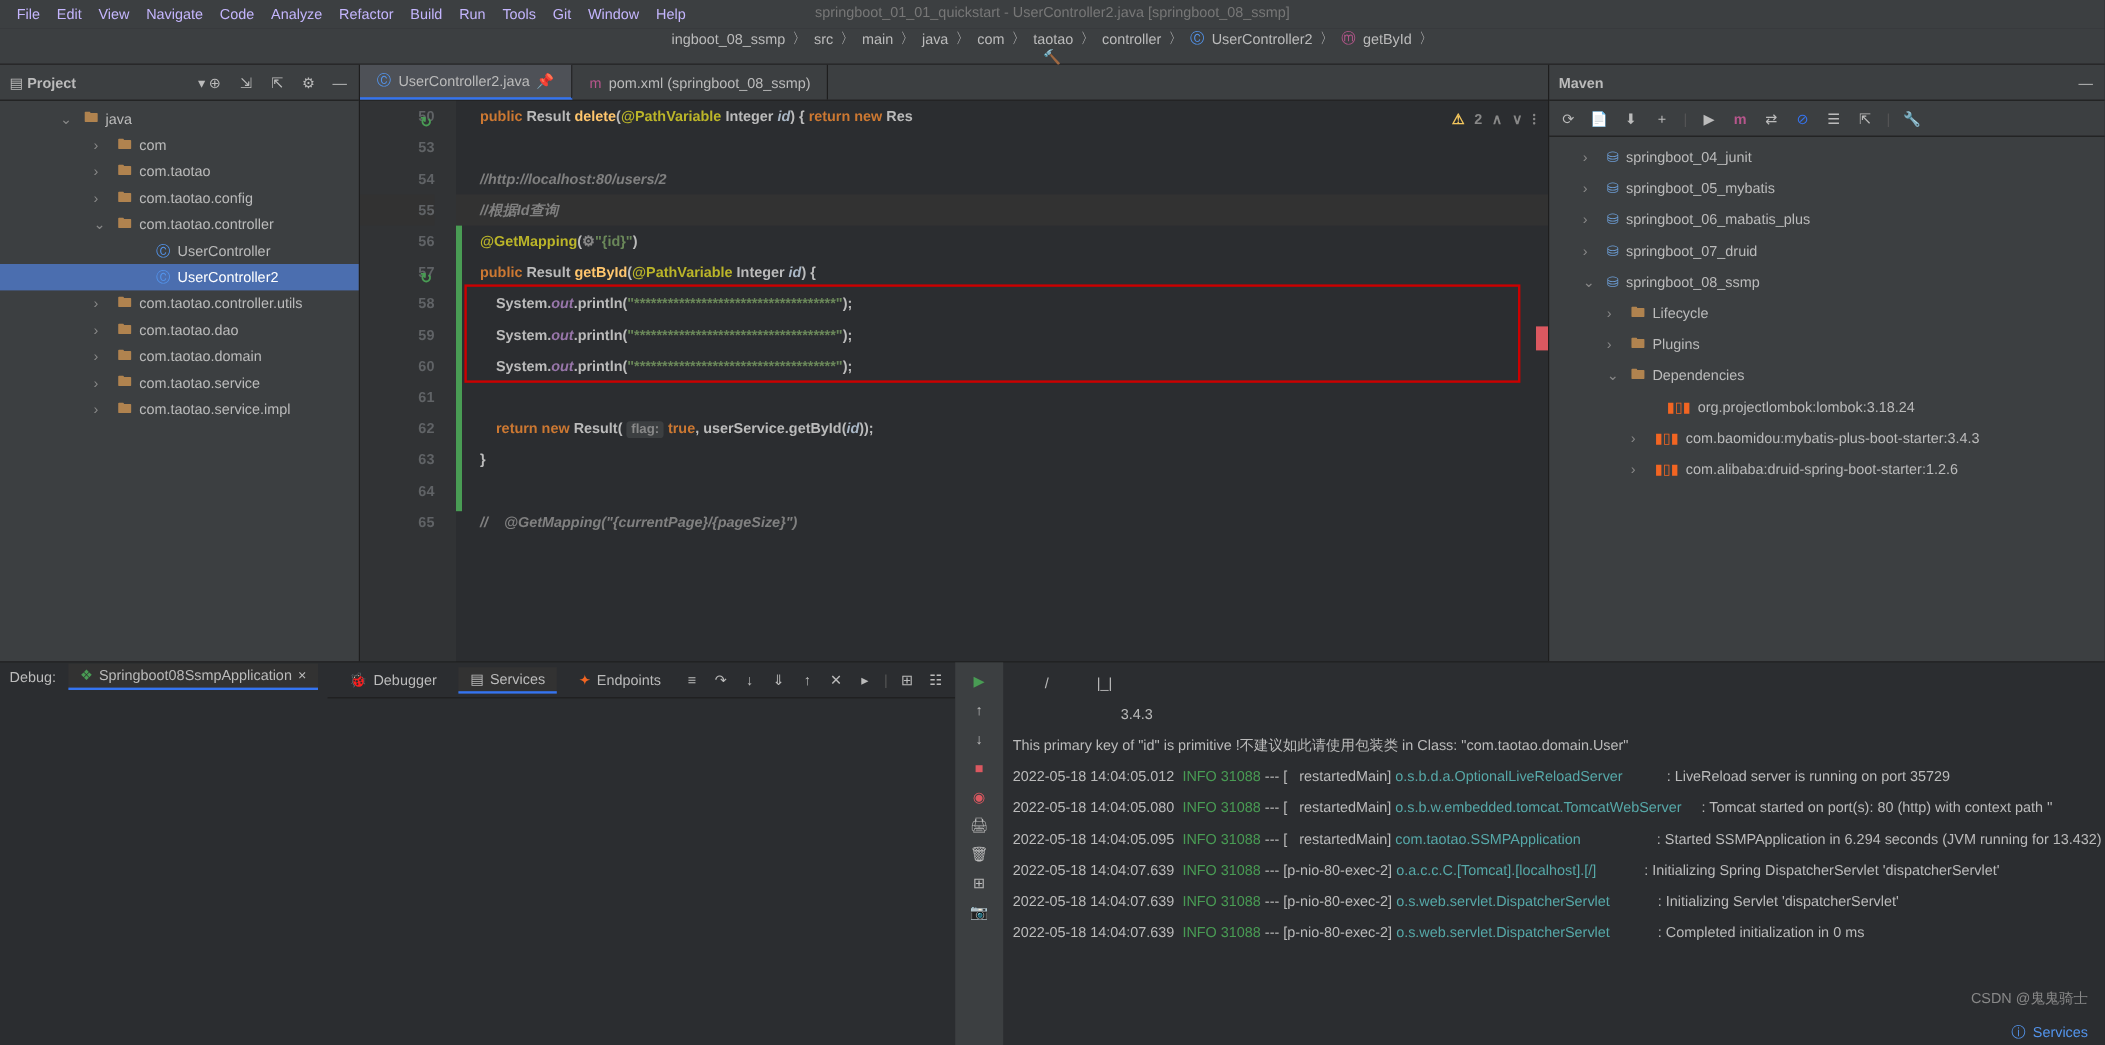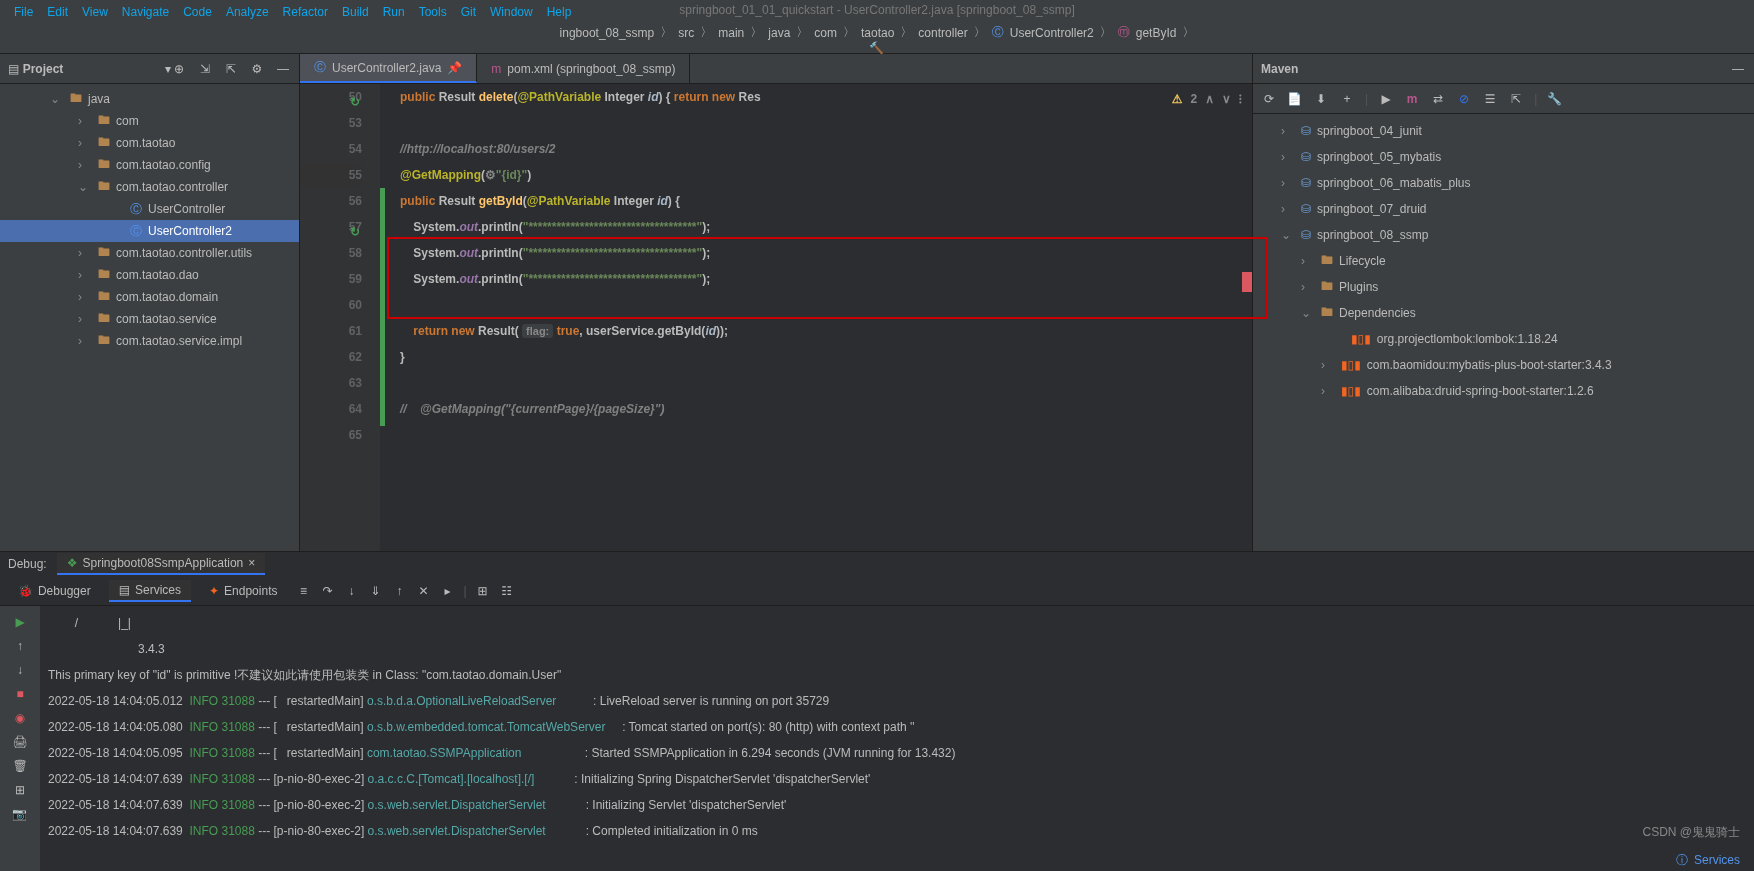--- a/index.html
+++ b/index.html
@@ -1,19 +1,19 @@
 <!DOCTYPE html>
 <html><head>
   <meta charset="utf-8">
   <style>
     * { margin: 0; padding: 0; box-sizing: border-box; font-family: 'Segoe UI', sans-serif; font-size: 12px; }
     body { background: #2b2d30; color: #bbbbbb; width: 1754px; height: 871px; overflow: hidden; }
     
     .menu-bar { height: 24px; display: flex; align-items: center; padding: 0 8px; gap: 2px; background: #3c3f41; }
-    .menu-item { padding: 2px 6px; color: #0ea5e9; cursor: pointer; }
+    .menu-item { padding: 2px 6px; color: #c4b5fd; cursor: pointer; }
     .window-title { position: absolute; left: 50%; transform: translateX(-50%); color: #777; top: 3px; }
     
     .toolbar-row { height: 30px; display: flex; align-items: center; background: #3c3f41; border-bottom: 1px solid #1e1e1e; padding: 0 8px; flex-direction: column; }
     .breadcrumbs { display: flex; gap: 6px; align-items: center; flex: 1; }
     .breadcrumbs span { color: #bbb; }
     .bc-sep { color: #666; }
     .run-config { display: flex; align-items: center; gap: 4px; background: #4e5157; padding: 3px 8px; border-radius: 3px; margin-right: 10px; }
     .toolbar-actions { display: flex; gap: 12px; align-items: center; }
     .icon-btn { width: 16px; height: 16px; display: inline-flex; align-items: center; justify-content: center; cursor: pointer; }
     
@@ -50,28 +50,28 @@
     .kw { color: #cc7832; }
     .type { color: #bbb; }
     .method { color: #ffc66d; }
     .anno { color: #bbb529; }
     .str { color: #6a8759; }
     .cmt { color: #808080; font-style: italic; }
     .field { color: #9876aa; font-style: italic; }
     .param { color: #a9b7c6; font-style: italic; }
     .hint-inlay { background: #3c3f41; color: #888; padding: 1px 4px; border-radius: 3px; font-style: normal; font-size: 11px; }
     
-    .maven-panel { width: 502px; background: #3c3f41; border-left: 1px solid #1e1e1e; display: flex; flex-direction: column; }
+    .maven-panel { width: 464px; background: #3c3f41; border-left: 1px solid #1e1e1e; display: flex; flex-direction: column; }
     .maven-toolbar { height: 30px; display: flex; align-items: center; gap: 10px; padding: 0 8px; border-bottom: 1px solid #1e1e1e; }
     .maven-tree { flex: 1; overflow: auto; padding: 4px 0; }
     .maven-item { padding: 2px 8px 2px 22px; display: flex; align-items: center; gap: 6px; cursor: pointer; height: 26px; }
     .mvn-icon { color: #6b9bd2; }
     .lib-icon { color: #f26522; }
     
-    .bottom-panel { height: 320px; background: #2b2d30; border-top: 1px solid #1e1e1e; display: flex; flex-direction: column; }
+    .bottom-panel { height: 320px; background: #2b2d30; border-top: 1px solid #1e1e1e; display: flex; flex-direction: row; }
     .debug-tabs { height: 24px; display: flex; align-items: center; padding: 0 8px; gap: 10px; }
     .debug-label { color: #bbb; }
     .debug-tab { padding: 3px 10px; cursor: pointer; display: flex; align-items: center; gap: 5px; }
     .debug-tab.active { border-bottom: 2px solid #3574f0; background: #323232; }
     .debug-toolbar { height: 30px; display: flex; align-items: center; padding: 0 8px; gap: 8px; border-bottom: 1px solid #1e1e1e; }
     .console-wrap { flex: 1; display: flex; }
     .console-side { width: 40px; background: #3c3f41; display: flex; flex-direction: column; gap: 8px; padding: 8px 0; align-items: center; }
     .console-body { flex: 1; font-family: 'Consolas', monospace; font-size: 14px; padding: 4px 8px; overflow: auto; }
     .log-line { white-space: pre; height: 26px; line-height: 26px; }
     .log-info { color: #499c54; }
@@ -250,20 +250,21 @@
           <div class="gutter-line">62</div>
           <div class="gutter-line">63</div>
           <div class="gutter-line">64</div>
           <div class="gutter-line">65</div>
         </div>
       <div class="code-area">
         <div class="green-bar"></div>
         <div class="code-line"><span class="kw">public</span> <span class="type">Result</span> <span class="method">delete</span>(<span class="anno">@PathVariable</span> Integer <span class="param">id</span>) { <span class="kw">return new</span> <span class="type">Res</span></div>
         <div class="code-line"></div>
         <div class="code-line"><span class="cmt">//http://localhost:80/users/2</span></div>
+        <div class="code-line line-current"><span class="cmt">//根据Id查询</span></div>
         <div class="code-line"><span class="anno">@GetMapping</span>(<span style="color:#888">⚙</span><span class="str">"{id}"</span>)</div>
         <div class="code-line"><span class="kw">public</span> <span class="type">Result</span> <span class="method">getById</span>(<span class="anno">@PathVariable</span> Integer <span class="param">id</span>) {</div>
         <div class="code-line">    System.<span class="field">out</span>.println(<span class="str">"************************************"</span>);</div>
         <div class="code-line">    System.<span class="field">out</span>.println(<span class="str">"************************************"</span>);</div>
         <div class="code-line">    System.<span class="field">out</span>.println(<span class="str">"************************************"</span>);</div>
         <div class="code-line"></div>
         <div class="code-line">    <span class="kw">return new</span> <span class="type">Result</span>( <span class="hint-inlay">flag:</span> <span class="kw">true</span>, userService.getById(<span class="param">id</span>));</div>
         <div class="code-line">}</div>
         <div class="code-line"></div>
         <div class="code-line"><span class="cmt">//    @GetMapping("{currentPage}/{pageSize}")</span></div>
@@ -337,21 +338,21 @@
           <span>Plugins</span>
         </div>
         <div class="maven-item" style="padding-left: 48px;">
           <span class="chevron">⌄</span>
           <span style="color:#b0834f">🖿</span>
           <span>Dependencies</span>
         </div>
         <div class="maven-item" style="padding-left: 78px;">
           <span class="chevron"></span>
           <span class="lib-icon">▮▯▮</span>
-          <span>org.projectlombok:lombok:1.18.24</span>
+          <span>org.projectlombok:lombok:3.18.24</span>
         </div>
         <div class="maven-item" style="padding-left: 68px;">
           <span class="chevron">›</span>
           <span class="lib-icon">▮▯▮</span>
           <span>com.baomidou:mybatis-plus-boot-starter:3.4.3</span>
         </div>
         <div class="maven-item" style="padding-left: 68px;">
           <span class="chevron">›</span>
           <span class="lib-icon">▮▯▮</span>
           <span>com.alibaba:druid-spring-boot-starter:1.2.6</span>

